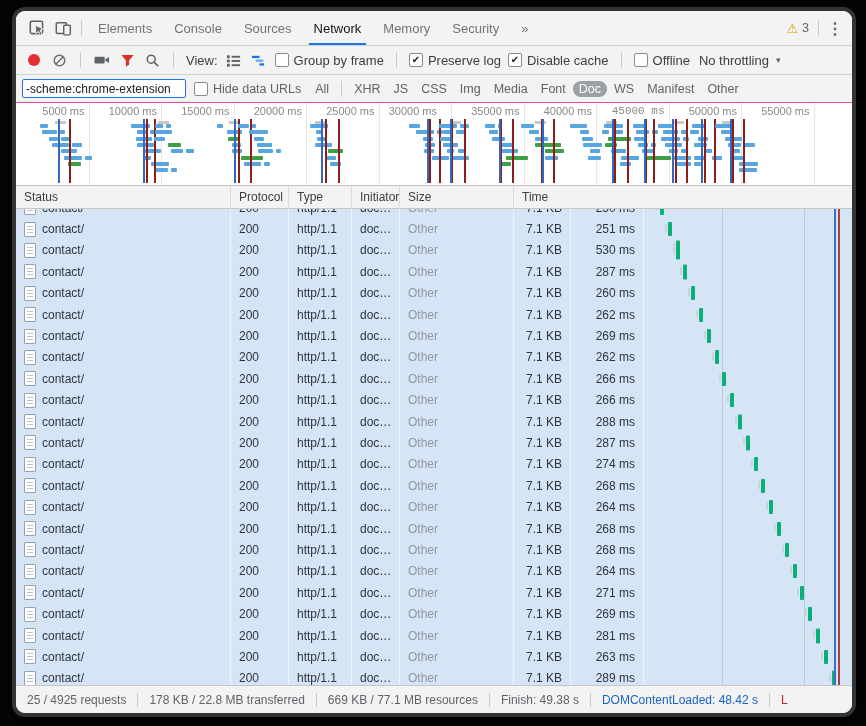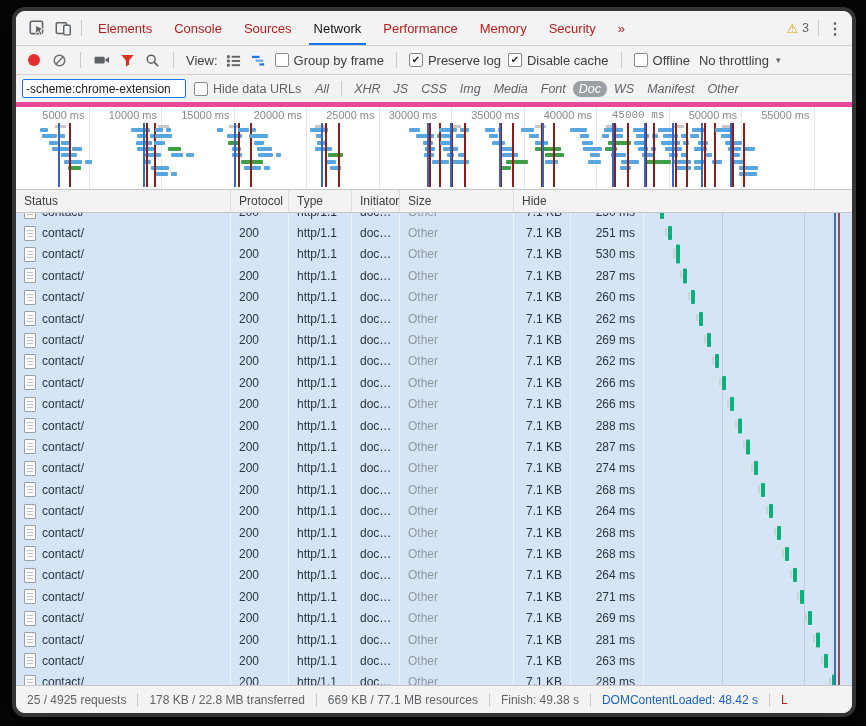--- a/index.html
+++ b/index.html
@@ -5,43 +5,43 @@
   html,body{margin:0;padding:0;width:866px;height:726px;background:#050505;overflow:hidden;
     font-family:"Liberation Sans",sans-serif;-webkit-font-smoothing:antialiased;}
   .window{position:absolute;left:16px;top:11px;width:836px;height:702px;background:#f3f3f3;
     border-radius:9px;box-shadow:0 0 0 4px #343434,0 8px 26px #000;overflow:hidden;
     display:flex;flex-direction:column;}
   .vdiv{width:1px;height:16px;background:#c9c9c9;margin:0 5px;flex:none;}
   
   .tabbar{height:34px;flex:none;display:flex;align-items:center;background:#f3f3f3;
     border-bottom:1px solid #d2d2d2;padding-left:8px;}
   .icon-btn{width:26px;height:26px;display:flex;align-items:center;justify-content:center;flex:none;cursor:pointer;}
-  .tab{padding:0 11px;height:33px;line-height:33px;font-size:13px;color:#b91c1c;position:relative;cursor:pointer;white-space:nowrap;}
+  .tab{padding:0 11px;height:33px;line-height:33px;font-size:13px;color:#737373;position:relative;cursor:pointer;white-space:nowrap;}
   .tab.active{color:#141414;}
   .tab.active::after{content:"";position:absolute;left:6px;right:6px;bottom:0;height:2px;background:var(--accent,#1a73e8);}
   .tab-extras{margin-left:auto;display:flex;align-items:center;padding-right:6px;}
   .warn{display:flex;align-items:center;gap:4px;font-size:12.5px;color:#5f6368;cursor:pointer;padding:0 4px;}
   .warn-tri{color:var(--warning,#e8a000);font-size:13px;}
   .kebab{color:#5f6368;font-size:16px;font-weight:bold;width:22px;text-align:center;cursor:pointer;}
   
   .toolbar{height:28px;flex:none;display:flex;align-items:center;background:#f3f3f3;
     border-bottom:1px solid #d2d2d2;padding:0 9px;gap:7px;font-size:13px;color:#3c4043;}
   .rec{width:12px;height:12px;border-radius:50%;background:var(--record_red,#e4302f);}
   .tb-ico{width:18px;height:18px;display:flex;align-items:center;justify-content:center;cursor:pointer;flex:none;}
   .cklabel{display:flex;align-items:center;cursor:pointer;white-space:nowrap;}
   .cb{width:12px;height:12px;border:1px solid #8a8a8a;border-radius:2px;background:#fff;margin-right:5px;
     display:inline-flex;align-items:center;justify-content:center;font-size:10px;line-height:10px;color:#222;flex:none;}
   .throttle{display:flex;align-items:center;gap:7px;cursor:pointer;white-space:nowrap;margin-left:2px;}
   .dd{font-size:9px;color:#5f6368;}
   
   .filterbar{height:27px;flex:none;display:flex;align-items:center;background:#f3f3f3;
-    border-bottom:5px solid #ec4899;padding:0 6px;gap:8px;}
+    border-bottom:1px solid #ec4899;padding:0 6px;gap:8px;}
   .filter-input{width:156px;height:17px;border:1px solid var(--accent,#1a73e8);border-radius:2px;
     font:12px "Liberation Sans",sans-serif;padding:0 3px;color:#202124;background:#fff;outline:none;flex:none;}
-  .types{display:flex;align-items:center;gap:1px;font-style:italic;}
+  .types{display:flex;align-items:center;gap:1px;}
   .ftype{padding:1px 6px;font-size:12.5px;color:#5f6368;cursor:pointer;white-space:nowrap;}
   .ftype.pill{background:#9aa0a6;color:#fff;border-radius:9px;}
   
   .overview{position:relative;height:82px;flex:none;background:#fff;border-bottom:1px solid #c6c6c6;overflow:hidden;cursor:col-resize;}
   .ovgrid{position:absolute;top:0;bottom:0;width:1px;background:#e7e7e7;}
   .ovtick{position:absolute;top:2px;font-size:11px;color:#8a8a8a;transform:translateX(-100%);white-space:nowrap;}
   .strip{position:absolute;left:0;right:0;top:16px;bottom:0;}
   .ovbar{position:absolute;height:4px;border-radius:1px;}
   .ovdash{position:absolute;top:2px;height:3px;width:11px;background:#c8c8c8;}
   .ovline{position:absolute;top:0;bottom:2px;width:2px;}
@@ -96,21 +96,20 @@
         <rect x="1.2" y="2.6" width="9.6" height="10" rx="1" fill="none" stroke="#5f6368" stroke-width="1.4"></rect>
         <rect x="8.2" y="5" width="6.2" height="9" rx="1" fill="#f3f3f3" stroke="#5f6368" stroke-width="1.4"></rect>
       </svg>
     </div>
     <div class="vdiv"></div>
     <div class="tabs" style="display:flex;">
         <div class="tab">Elements</div>
         <div class="tab">Console</div>
         <div class="tab">Sources</div>
         <div class="tab active">Network</div>
-        <div class="tab">Performance</div>
         <div class="tab">Memory</div>
         <div class="tab">Security</div>
         <div class="tab">»</div>
       </div>
     <div class="tab-extras">
       <div class="warn">
         <span class="warn-tri">⚠</span>
         <span>3</span>
       </div>
       <div class="vdiv"></div>
@@ -427,21 +426,21 @@
       <div class="hcell">
         <span>Type</span>
       </div>
       <div class="hcell">
         <span>Initiator</span>
       </div>
       <div class="hcell">
         <span>Size</span>
       </div>
       <div class="hcell">
-        <span>Hide</span>
+        <span>Time</span>
       </div>
     </div>
 
   <div class="rows">
     <div>
       <div class="wf-gridline" style="left:706px;"></div>
       <div class="wf-gridline" style="left:788px;"></div>
     </div>
     <div id="rows-host">
         <div class="row">

